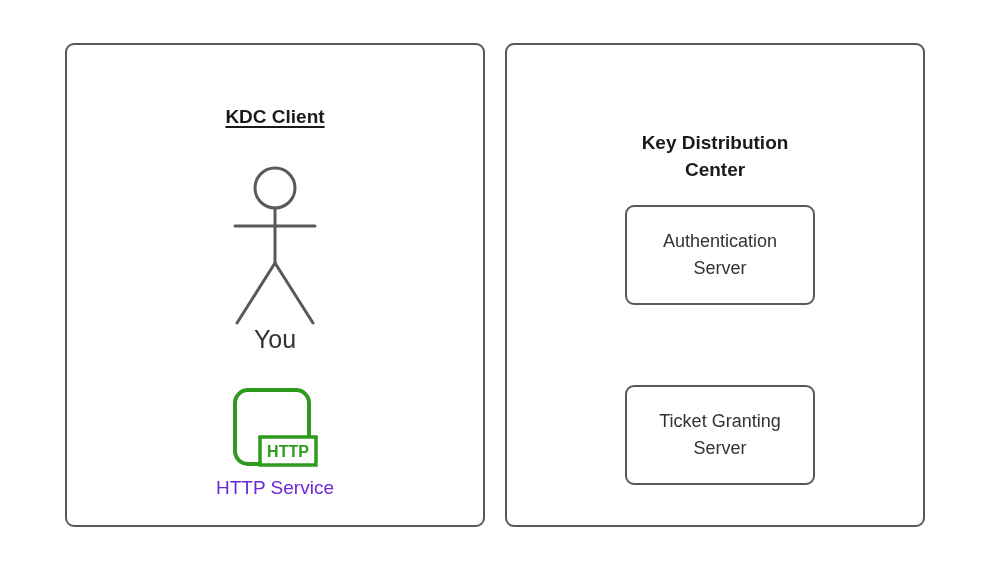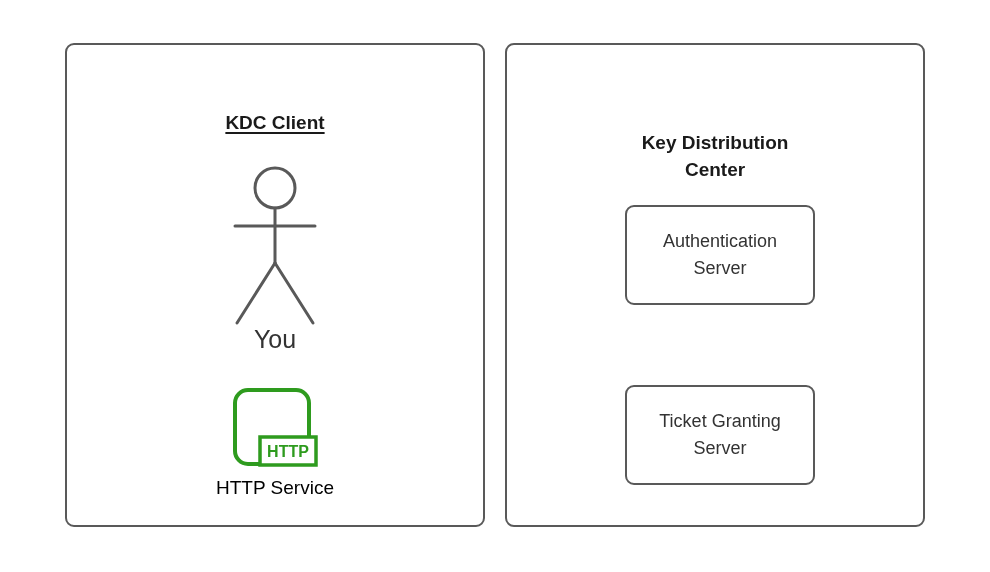--- a/index.html
+++ b/index.html
@@ -29,21 +29,21 @@
     width: 100%;
     text-align: center;
     font-size: 19px;
     font-weight: bold;
     color: #1a1a1a;
     text-decoration: underline;
     text-decoration-thickness: 2px;
     text-underline-offset: 3px;
     line-height: 27px;
   }
-  .panel.left  .panel-title { top: 58px; margin-top: 6px; }
+  .panel.left  .panel-title { top: 58px; }
   .panel.right .panel-title { top: 44px; }
   .panel.right .panel-title span { display: inline-block; width: 210px; margin-top: 40px; }
 
   .actor-svg {
     position: absolute;
     top: 120px;
     left: 50%;
     transform: translateX(-50%);
   }
   .actor-label {
@@ -60,21 +60,21 @@
     top: 341px;
     left: 50%;
     transform: translateX(-50%);
   }
   .service-label {
     position: absolute;
     top: 432px;
     left: 0; width: 100%;
     text-align: center;
     font-size: 19px;
-    color: #000000;
+    color: #6d28d9;
   }
 
   .server-box {
     position: absolute;
     left: 118px;
     width: 190px;
     height: 100px;
     border: 2px solid #595959;
     border-radius: 9px;
     background: #ffffff;

